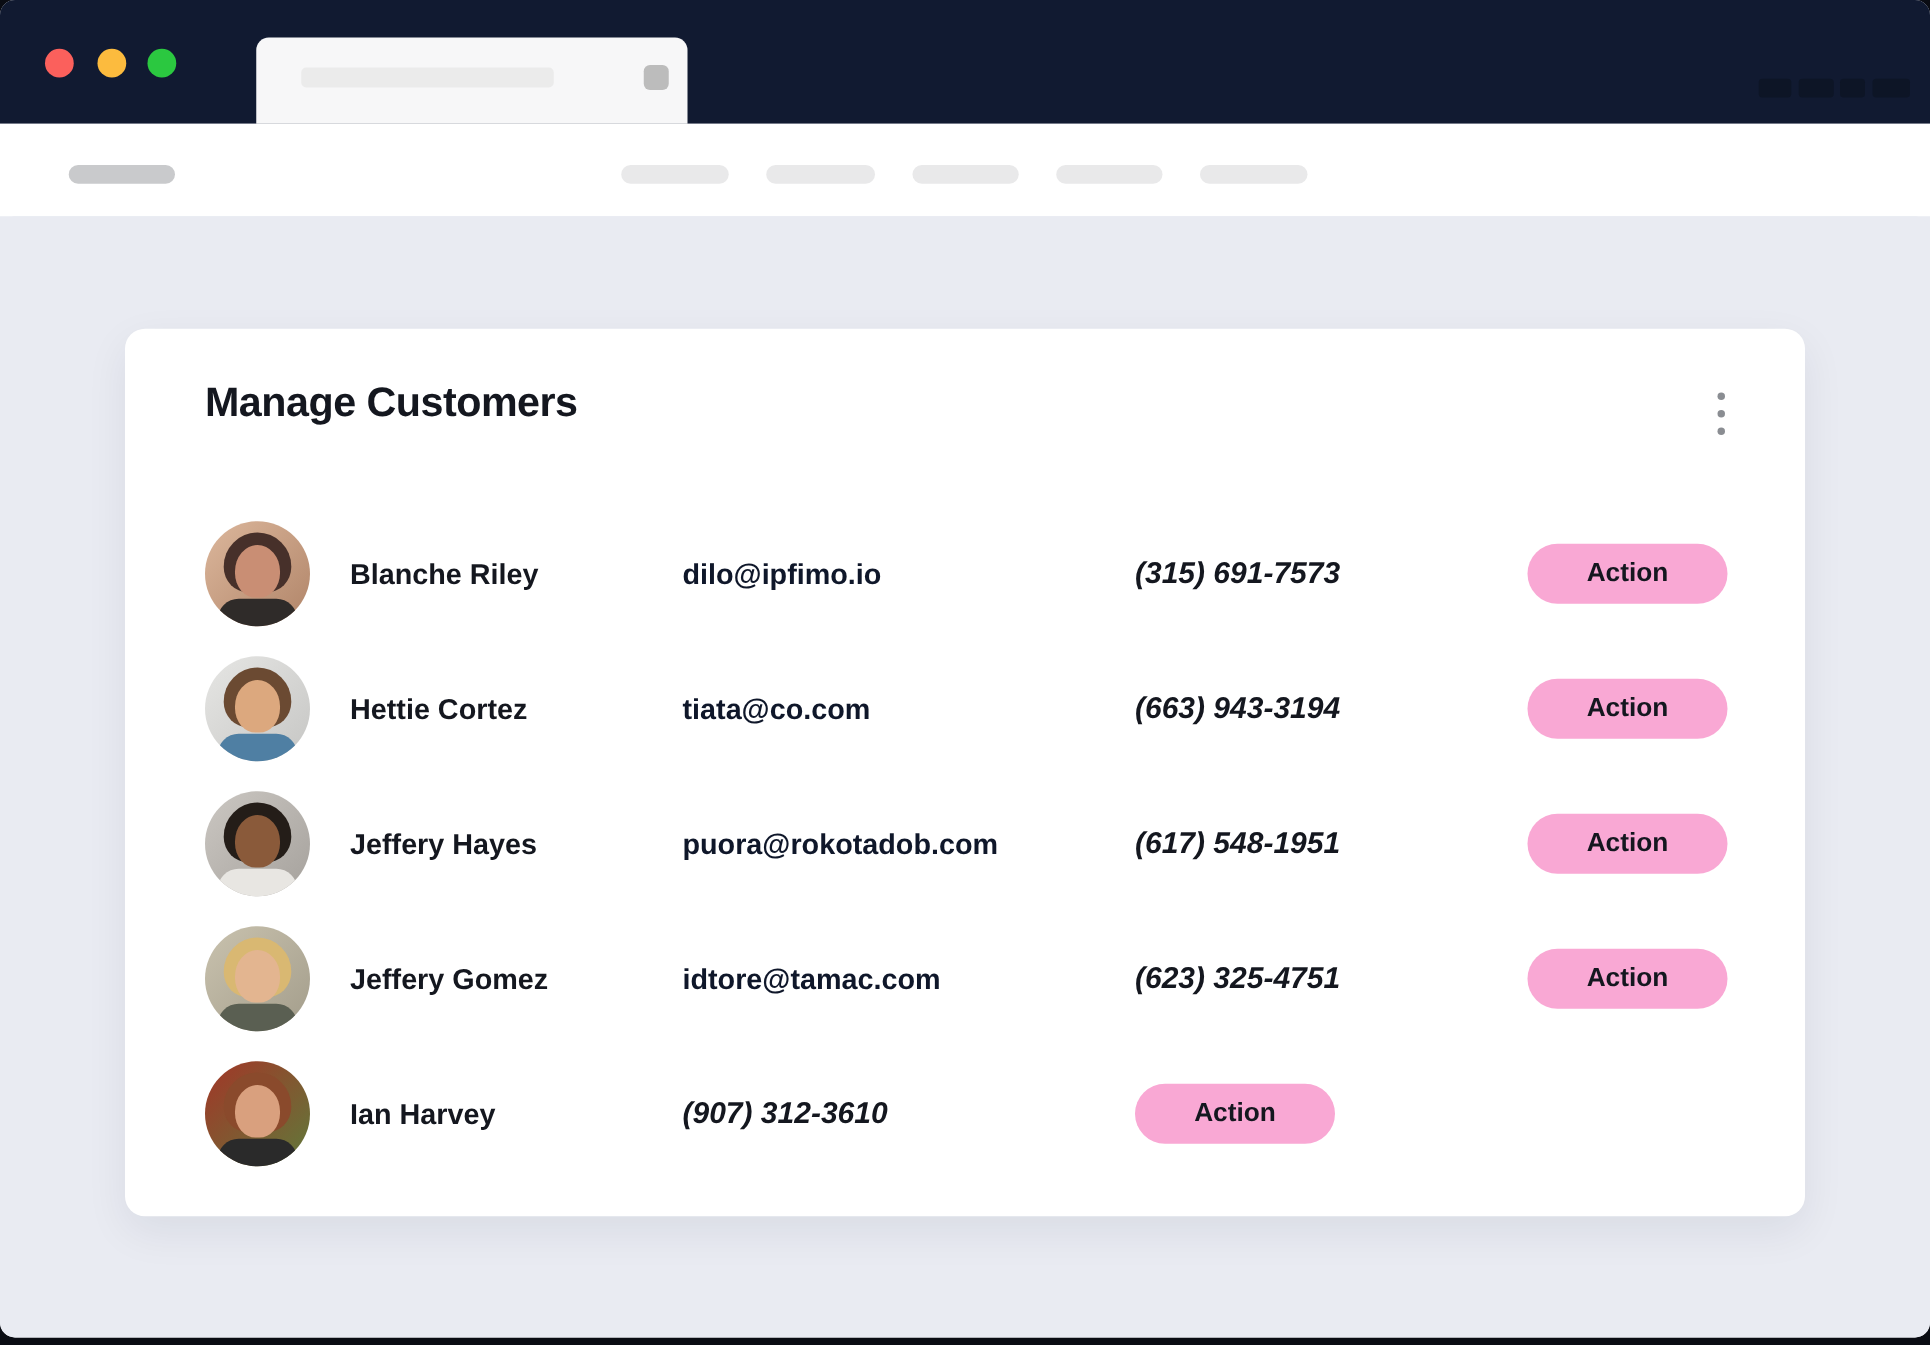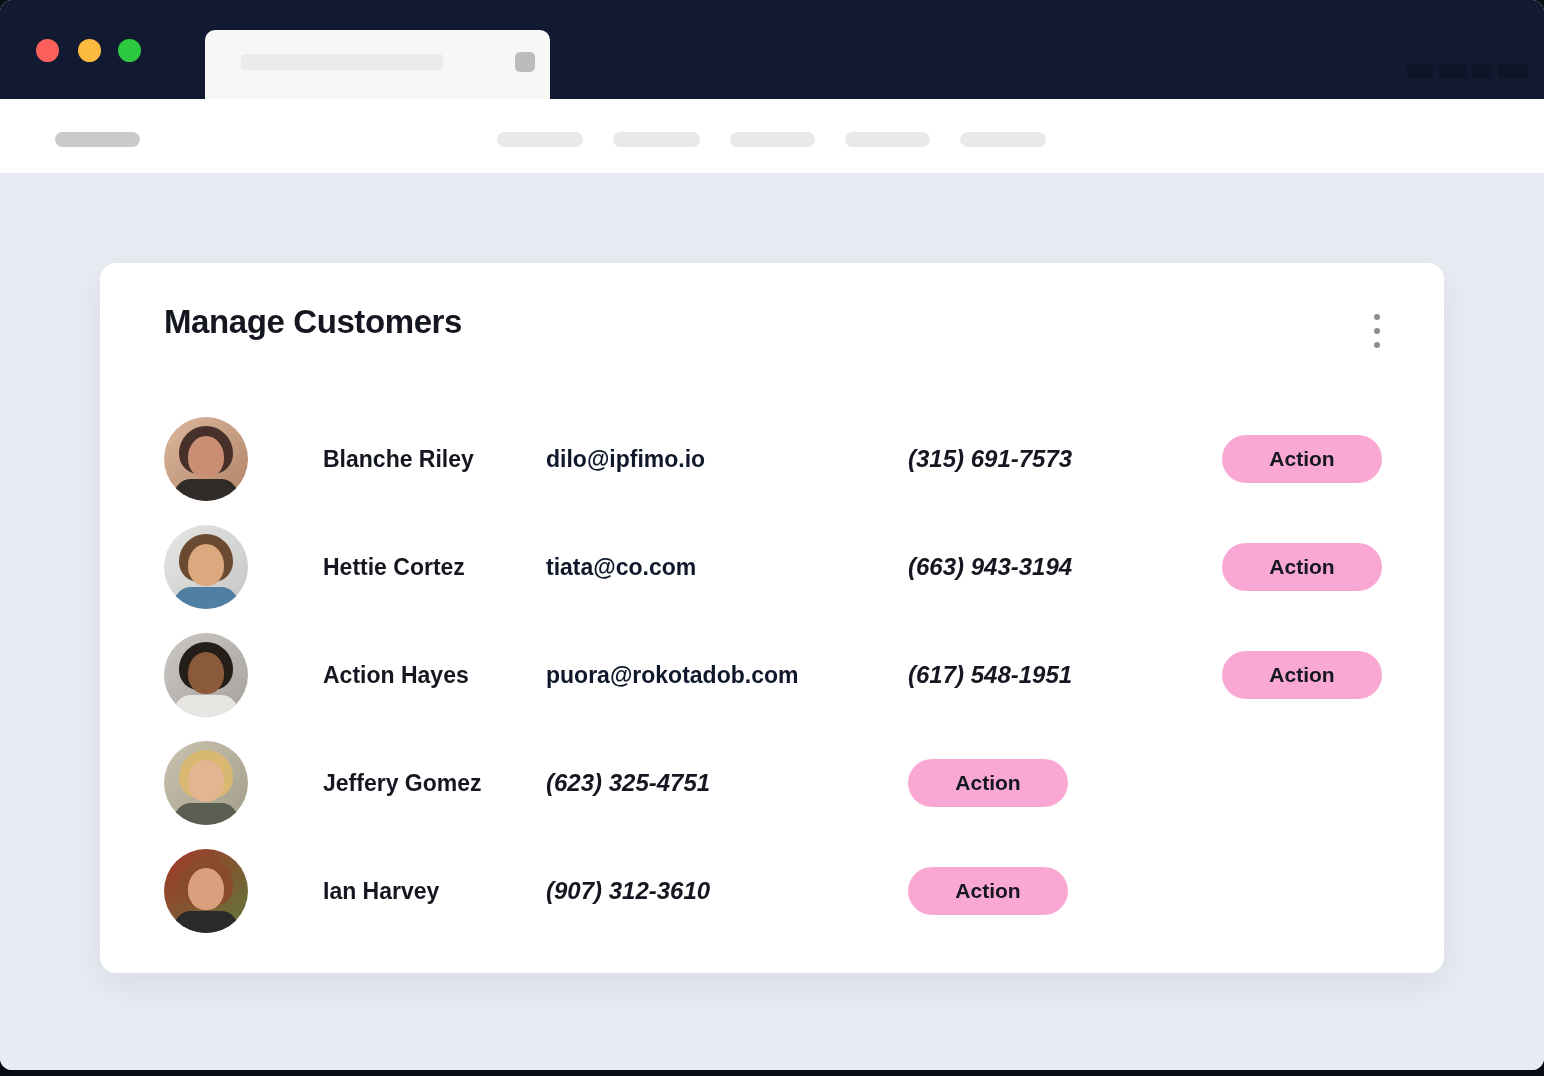--- a/index.html
+++ b/index.html
@@ -78,21 +78,21 @@
   }
   .kebab i { width:6px; height:6px; border-radius:50%; background:#8A8D92; }
 
   .rows { margin-top:53px; }
   .row {
     display:grid;
     grid-template-columns:116px 266px 362px 314px 160px;
     align-items:center;
     height:108px;
   }
-  .name  { font-size:23px; font-weight:700; color:#14171F;margin-left:43px; }
+  .name  { font-size:23px; font-weight:700; color:#14171F; }
   .email { font-size:23px; font-weight:700; color:#0f172a; cursor:pointer; }
   .phone { font-size:24px; font-weight:700; color:#14171F;font-style:italic; }
   .action-btn {
     width:160px; height:48px;
     border:none; border-radius:24px;
     background:#f9a8d4;
     font-family:inherit; font-size:21px; font-weight:700; color:#14171F;
     cursor:pointer;
   }
 
@@ -185,33 +185,34 @@
           <div class="phone">(663) 943-3194</div>
           <button class="action-btn">Action</button>
         </div>
 
         <div class="row">
           <div class="avatar" style="--bg: linear-gradient(135deg,#CBC7C2,#A5A19C); --hair: #241D18; --skin: #8A5A3A; --shirt: #E8E6E2;">
             <span class="hair"></span>
               <span class="head"></span>
               <span class="body"></span>
           </div>
-          <div class="name">Action Hayes</div>
+          <div class="name">Jeffery Hayes</div>
           <div class="email">puora@rokotadob.com</div>
           <div class="phone">(617) 548-1951</div>
           <button class="action-btn">Action</button>
         </div>
 
         <div class="row">
           <div class="avatar" style="--bg: linear-gradient(135deg,#C9C2AE,#A39D8B); --hair: #D9B872; --skin: #E3B590; --shirt: #5A5F52;">
             <span class="hair"></span>
               <span class="head"></span>
               <span class="body"></span>
           </div>
           <div class="name">Jeffery Gomez</div>
+          <div class="email">idtore@tamac.com</div>
           <div class="phone">(623) 325-4751</div>
           <button class="action-btn">Action</button>
         </div>
 
         <div class="row">
           <div class="avatar" style="--bg: linear-gradient(135deg,#A33527,#5F7A3A); --hair: #8A4A2C; --skin: #D9A07E; --shirt: #2A2A2A;">
             <span class="hair"></span>
               <span class="head"></span>
               <span class="body"></span>
           </div>

